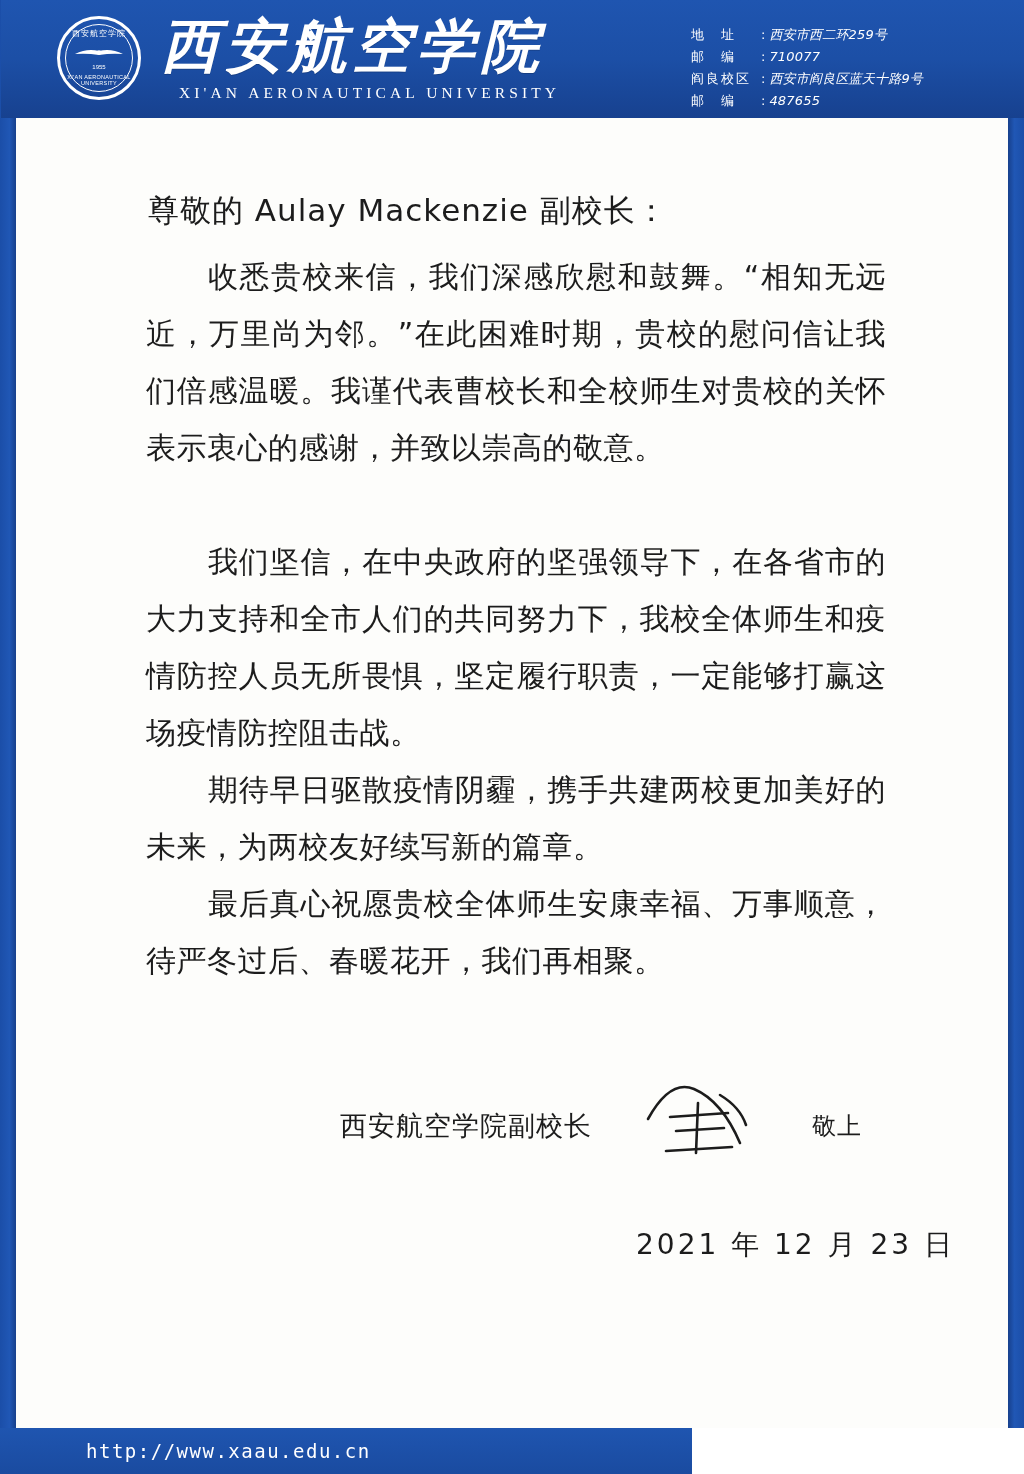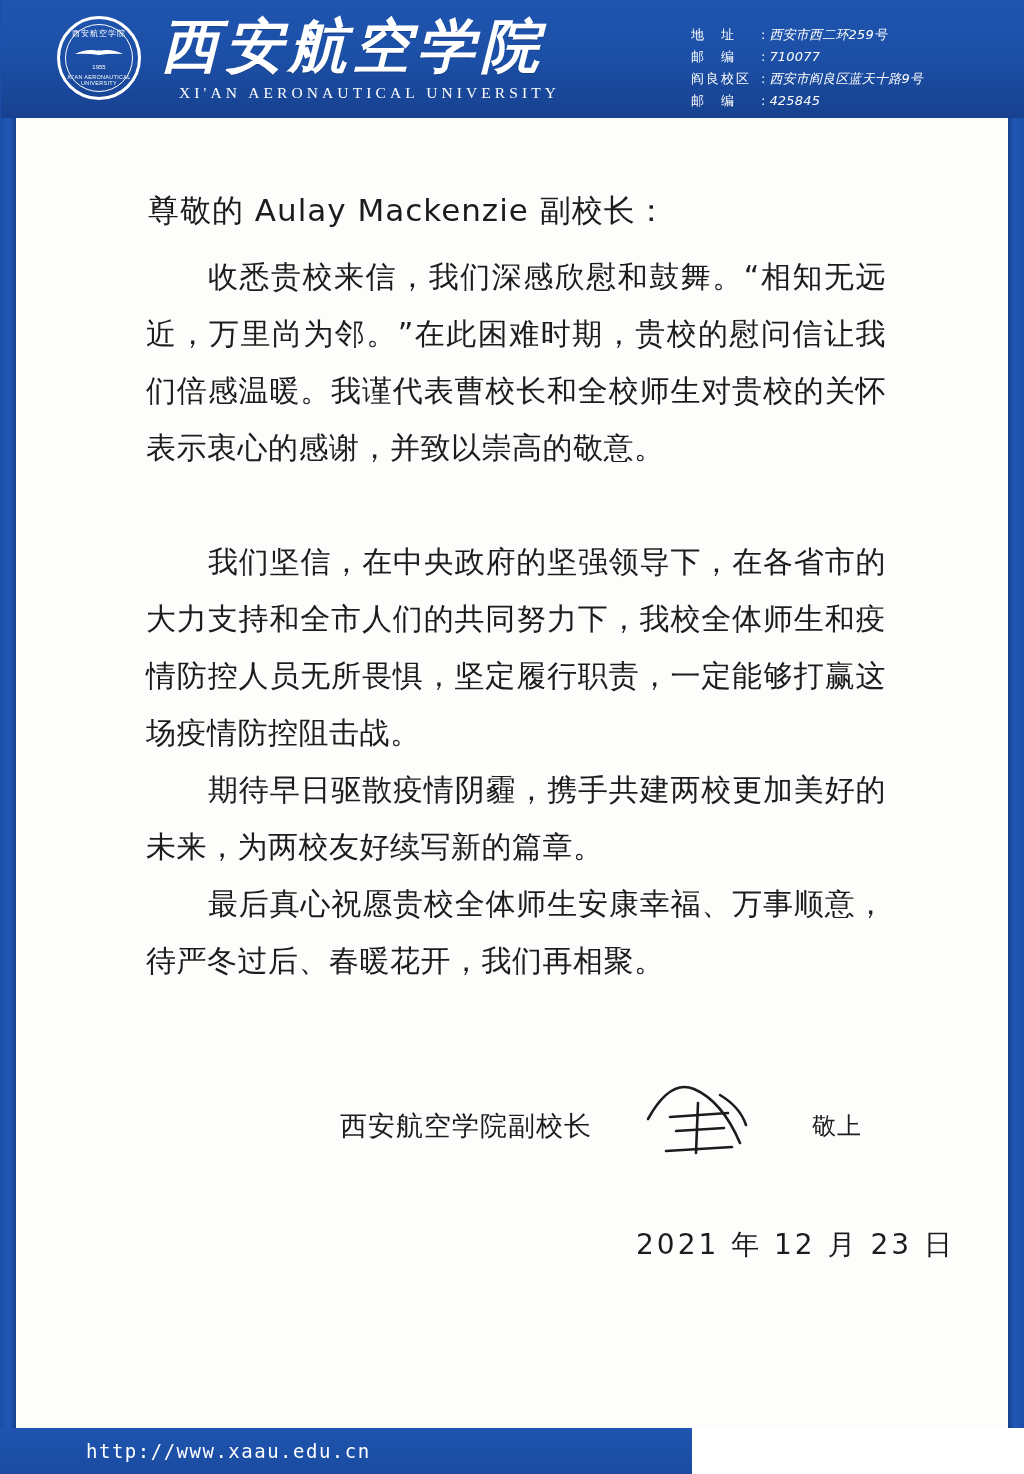--- a/index.html
+++ b/index.html
@@ -299,21 +299,21 @@
         <span class="addr-val">710077</span>
       </div>
       <div class="addr-row">
         <span class="addr-label">阎良校区</span>
         <span class="addr-sep">:</span>
         <span class="addr-val">西安市阎良区蓝天十路9号</span>
       </div>
       <div class="addr-row">
         <span class="addr-label">邮　编</span>
         <span class="addr-sep">:</span>
-        <span class="addr-val">425845</span>
+        <span class="addr-val">487655</span>
       </div>
     </div>
   </div>
 
   <div id="letter-body">
 
     <div id="salutation">尊敬的 Aulay Mackenzie 副校长：</div>
 
     <div class="para" id="para-2">我们坚信，在中央政府的坚强领导下，在各省市的大力支持和全市人们的共同努力下，我校全体师生和疫情防控人员无所畏惧，坚定履行职责，一定能够打赢这场疫情防控阻击战。</div>
     <div class="para" id="para-1">收悉贵校来信，我们深感欣慰和鼓舞。“相知无远近，万里尚为邻。”在此困难时期，贵校的慰问信让我们倍感温暖。我谨代表曹校长和全校师生对贵校的关怀表示衷心的感谢，并致以崇高的敬意。</div>

